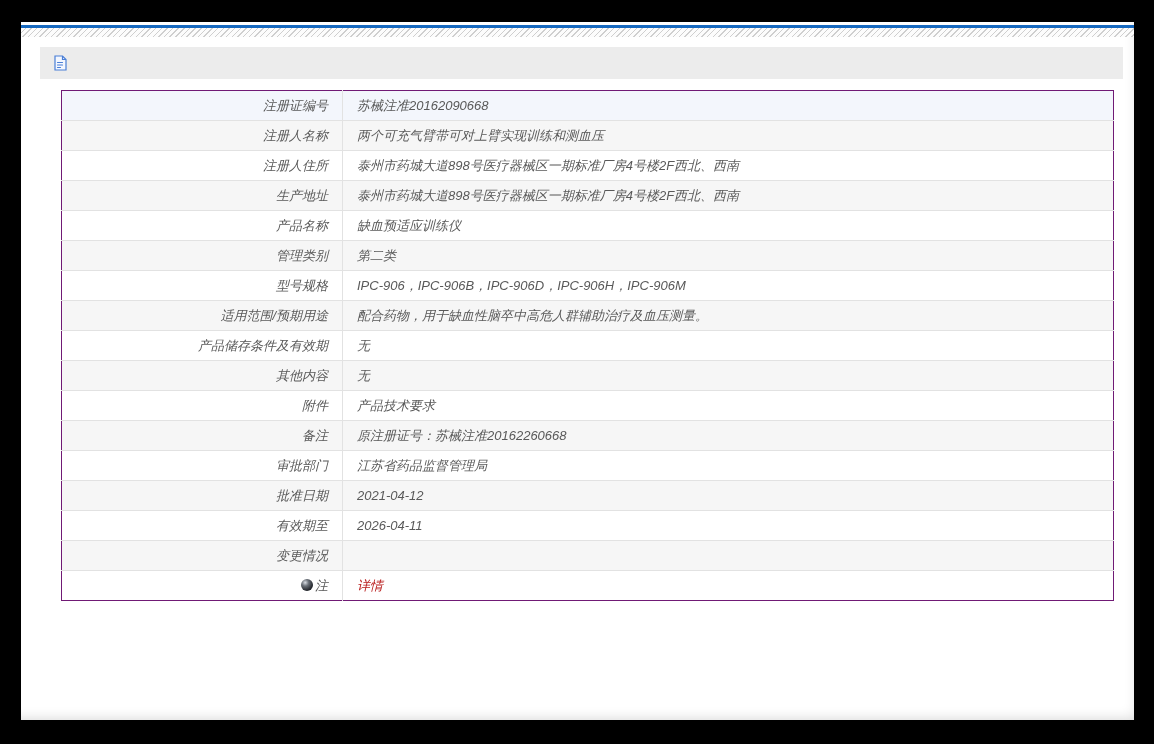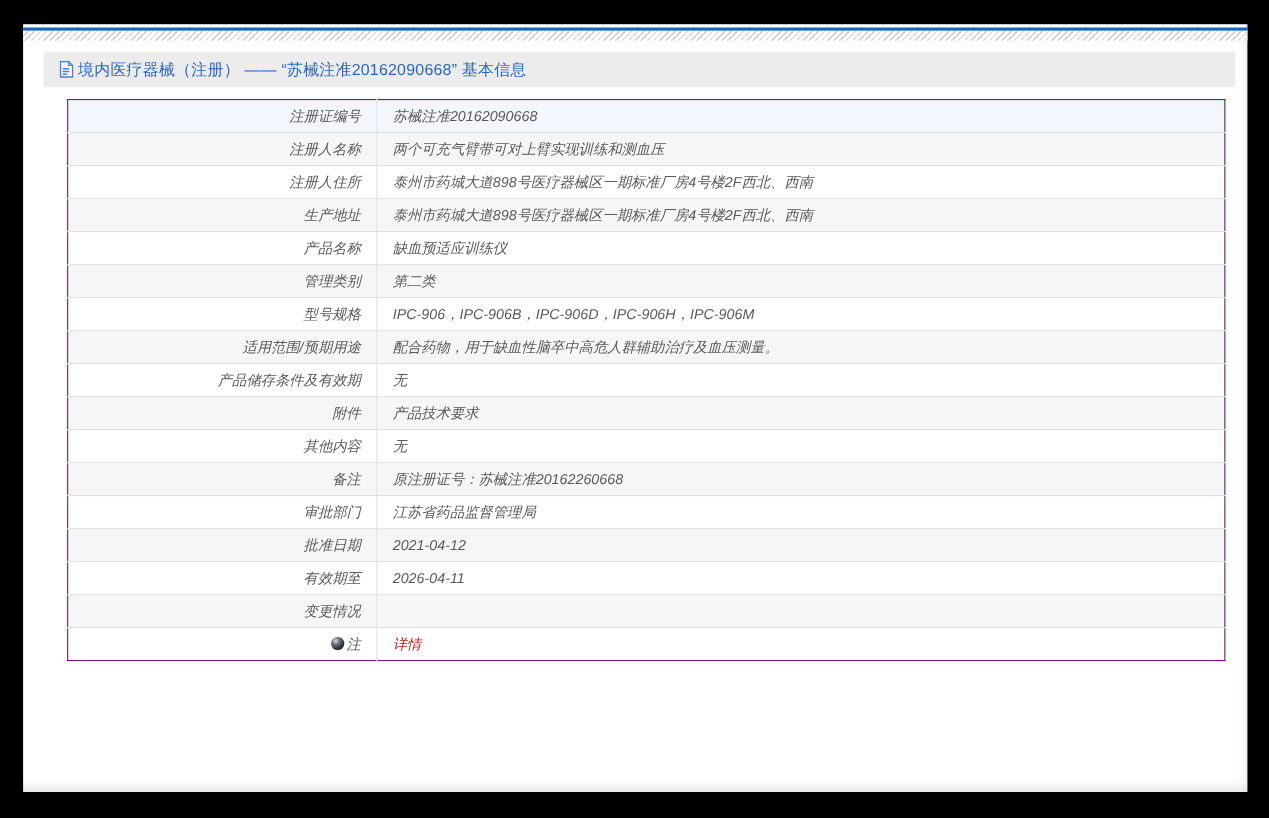--- a/index.html
+++ b/index.html
@@ -81,21 +81,20 @@
   <div class="hatch"></div>
 
   <div class="header-bar">
     <span class="doc-icon">
       <svg width="14" height="16" viewBox="0 0 14 16">
         <path d="M2 1 h7.5 L13 4.5 V15 H2 Z" fill="#f3f7ff" stroke="#4a7fd6" stroke-width="1.2"></path>
         <path d="M9.5 1 v3.5 H13" fill="none" stroke="#4a7fd6" stroke-width="1.2"></path>
         <path d="M4.5 7.5 h5 M4.5 10 h5 M4.5 12.5 h3" stroke="#4a7fd6" stroke-width="1.2" stroke-linecap="round"></path>
       </svg>
     </span>
-    <span class="page-title">境内医疗器械（注册） —— “苏械注准20162090668” 基本信息</span>
   </div>
 
   <div class="table-wrap">
     <table class="info">
       <tbody id="rows-tbody">
   <tr class="highlight">
     <th><span class="lbl">注册证编号</span></th>
     <td><span class="val">苏械注准20162090668</span></td>
   </tr>
 
@@ -134,27 +133,27 @@
     <th><span class="lbl">适用范围/预期用途</span></th>
     <td><span class="val">配合药物，用于缺血性脑卒中高危人群辅助治疗及血压测量。</span></td>
   </tr>
 
   <tr>
     <th><span class="lbl">产品储存条件及有效期</span></th>
     <td><span class="val">无</span></td>
   </tr>
 
   <tr>
-    <th><span class="lbl">附件</span></th>
-    <td><span class="val">产品技术要求</span></td>
+    <th><span class="lbl">其他内容</span></th>
+    <td><span class="val">无</span></td>
   </tr>
 
   <tr>
-    <th><span class="lbl">其他内容</span></th>
-    <td><span class="val">无</span></td>
+    <th><span class="lbl">附件</span></th>
+    <td><span class="val">产品技术要求</span></td>
   </tr>
 
   <tr>
     <th><span class="lbl">备注</span></th>
     <td><span class="val">原注册证号：苏械注准20162260668</span></td>
   </tr>
 
   <tr>
     <th><span class="lbl">审批部门</span></th>
     <td><span class="val">江苏省药品监督管理局</span></td>

